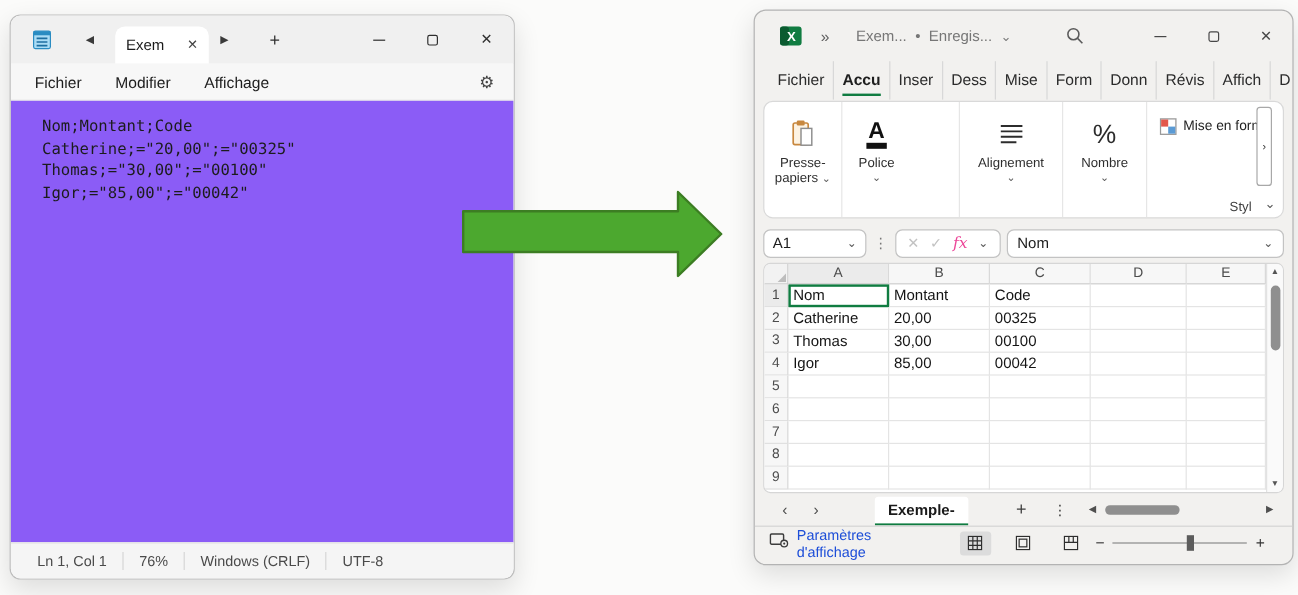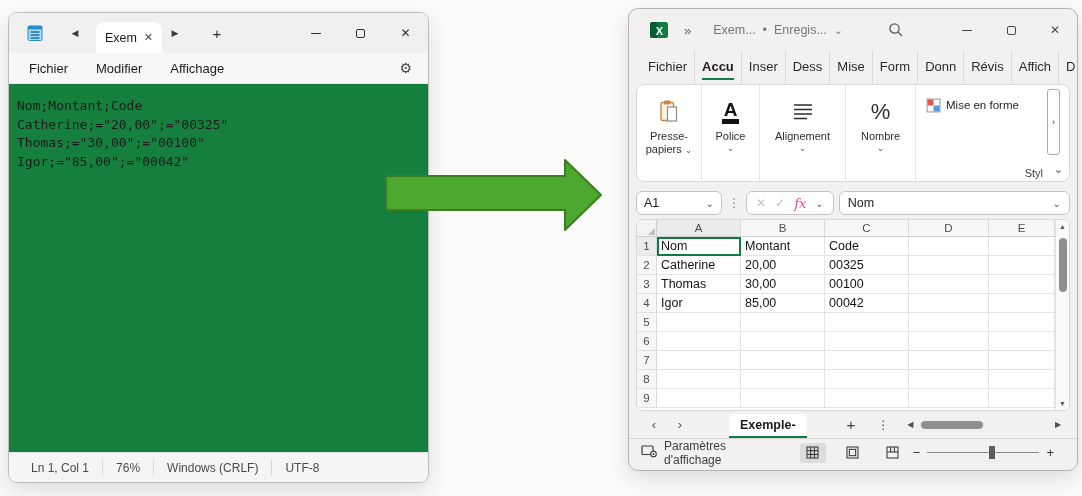--- a/index.html
+++ b/index.html
@@ -7,35 +7,35 @@
   body{background:#fbfbfa;font-family:"Liberation Sans",sans-serif;position:relative;overflow:hidden;}
 
   
   .np{position:absolute;left:8px;top:12px;width:421px;height:471px;background:#fff;
       border:1px solid #bdbdbd;border-radius:9px;box-shadow:0 8px 22px rgba(0,0,0,.12);
       display:flex;flex-direction:column;overflow:hidden;}
   .np-title{height:40px;background:#f0f0f0;display:flex;align-items:center;flex:none;position:relative;}
   .np-appicon{margin-left:17px;display:flex;}
   .np-nav{width:26px;text-align:center;font-size:9px;color:#3a3a3a;cursor:default;}
   .np-nav.back{margin-left:18px;}
-  .np-tab{height:31px;width:66px;background:#fff;border-radius:8px 8px 0 0;align-self:flex-end;
+  .np-tab{height:31px;width:78px;background:#fff;border-radius:8px 8px 0 0;align-self:flex-end;
           display:flex;align-items:center;padding:0 9px;margin-left:8px;}
   .np-tab-label{flex:1;font-size:12.5px;color:#1b1b1b;overflow:hidden;white-space:nowrap;}
   .np-tab-close{font-size:11px;color:#444;padding-left:4px;}
   .np-plus{width:30px;text-align:center;font-size:15px;color:#2e2e2e;margin-left:14px;}
   .np-controls{margin-left:auto;display:flex;height:100%;}
   .ctl{width:45px;height:100%;display:flex;align-items:center;justify-content:center;color:#2f2f2f;}
   .ctl .bar{width:10px;height:1px;background:#2f2f2f;}
   .ctl .box{width:9px;height:9px;border:1px solid #2f2f2f;border-radius:2px;}
   .ctl .x{font-size:12px;}
   .np-menubar{height:31px;background:#f7f7f7;border-bottom:1px solid #e6e6e6;display:flex;align-items:center;
               padding-left:20px;gap:28px;flex:none;}
   .np-menu{font-size:13px;color:#1d1d1d;}
   .np-gear{margin-left:auto;margin-right:16px;font-size:14px;color:#454545;}
-  .np-content{flex:1;background:#15803d;padding:13px 0 0 8px;}
+  .np-content{flex:1;background:#8b5cf6;padding:13px 0 0 26px;}
   .np-content pre{font-family:"DejaVu Sans Mono","Liberation Mono",monospace;font-size:13px;line-height:18.5px;
                   color:#1c1c1c;white-space:pre;}
   .np-status{height:30px;background:#f5f5f5;border-top:1px solid #e3e3e3;display:flex;align-items:center;
              font-size:12px;color:#4a4a4a;flex:none;}
   .np-st{display:flex;align-items:center;height:15px;padding:0 13px;border-right:1px solid #d6d6d6;}
   .np-st:first-child{padding-left:22px;}
   .np-st.last{border-right:none;}
 
   
   .arrow{position:absolute;left:380px;top:152px;z-index:5;}
@@ -63,21 +63,21 @@
 
   .xl-ribbon{margin:1px 7px 5px;height:98px;background:#fff;border:1px solid #d9d9d9;border-radius:8px;
              display:flex;position:relative;overflow:hidden;flex:none;}
   .rgrp{display:flex;flex-direction:column;align-items:center;padding-top:9px;flex:none;}
   .rgrp + .rgrp{border-left:1px solid #e6e6e6;}
   .gicon{height:36px;display:flex;align-items:center;justify-content:center;}
   .glabel{font-size:11px;color:#2f2f2f;text-align:center;line-height:13px;}
   .gchev{font-size:9px;color:#5c5c5c;}
   .g-clip{width:64px;}
   .g-font{width:58px;}
-  .g-align{width:86px;}
+  .g-align{width:86px;margin-left:40px;}
   .g-num{width:70px;}
   .g-styles{flex:1;align-items:flex-start;padding:7px 0 0 10px;overflow:hidden;}
   .srow{display:flex;align-items:center;gap:5px;height:26px;font-size:11.5px;color:#1f1f1f;white-space:nowrap;overflow:hidden;}
   .styles-label{position:absolute;right:26px;bottom:2px;font-size:11px;color:#3f3f3f;}
   .ribbon-more{position:absolute;right:9px;top:4px;bottom:26px;width:13px;border:1px solid #a8a8a8;border-radius:3px;
                background:#fff;display:flex;align-items:center;justify-content:center;font-size:9px;color:#333;}
   .ribbon-collapse{position:absolute;right:6px;bottom:5px;font-size:11px;color:#555;}
   .font-a{font-size:19px;font-weight:bold;color:#111;line-height:17px;}
   .font-bar{width:17px;height:5px;background:#111;margin-top:1px;}
   .pct{font-size:22px;color:#2c2c2c;font-weight:normal;}
@@ -127,21 +127,21 @@
           display:flex;align-items:center;padding:0 11px;font-size:12.5px;font-weight:bold;color:#1a1a1a;
           border-bottom:2.5px solid #107C41;}
   .sb-add{margin-left:40px;font-size:15px;color:#3c3c3c;}
   .sb-more{margin-left:22px;font-size:12px;color:#3c3c3c;}
   .hscroll{flex:1;display:flex;align-items:center;margin-left:14px;}
   .hs-arrow{font-size:8px;color:#4f4f4f;width:14px;text-align:center;}
   .hs-track{flex:1;height:10px;position:relative;}
   .hs-thumb{position:absolute;left:4px;top:1px;width:62px;height:8px;border-radius:4px;background:#8f8f8f;}
 
   .xl-status{height:28px;border-top:1px solid #d4d4d4;display:flex;align-items:center;padding:0 12px;flex:none;}
-  .st-label{margin-left:6px;font-size:12px;color:#404040;}
+  .st-label{margin-left:6px;font-size:12px;color:#1d4ed8;}
   .vbtns{margin-left:34px;display:flex;gap:14px;}
   .vbtn{width:26px;height:20px;display:flex;align-items:center;justify-content:center;border-radius:3px;}
   .vbtn.activev{background:#dcdcdc;}
   .zoomctl{margin-left:auto;display:flex;align-items:center;margin-right:4px;}
   .z-minus,.z-plus{font-size:13px;color:#333;padding:0 7px;}
   .z-track{width:112px;height:1px;background:#8a8a8a;position:relative;}
   .z-thumb{position:absolute;left:62px;top:-6px;width:6px;height:13px;background:#5c5c5c;}
 </style>
 </head>
 <body>

